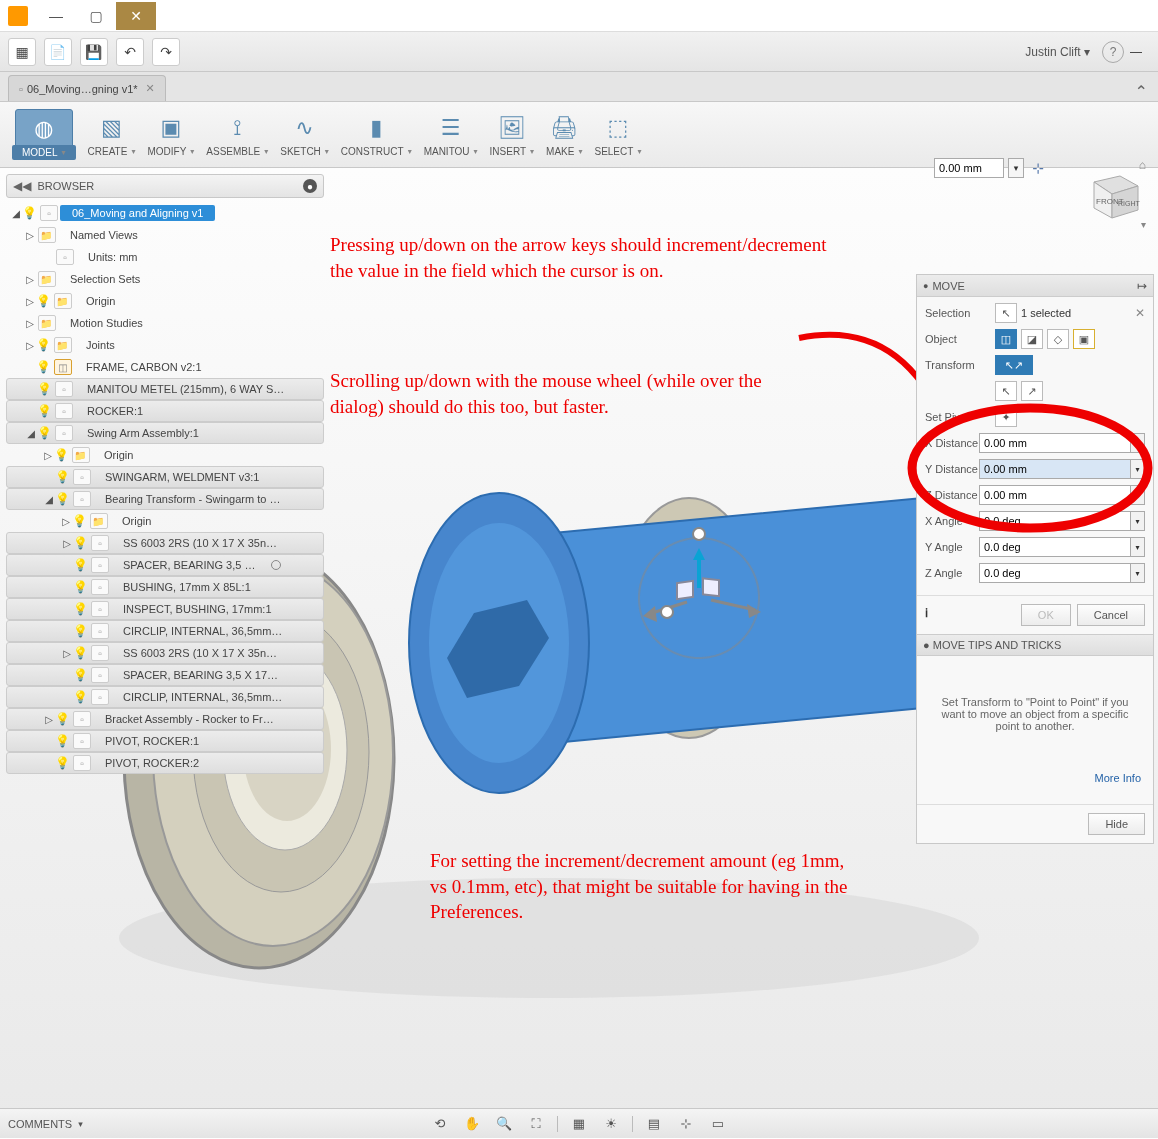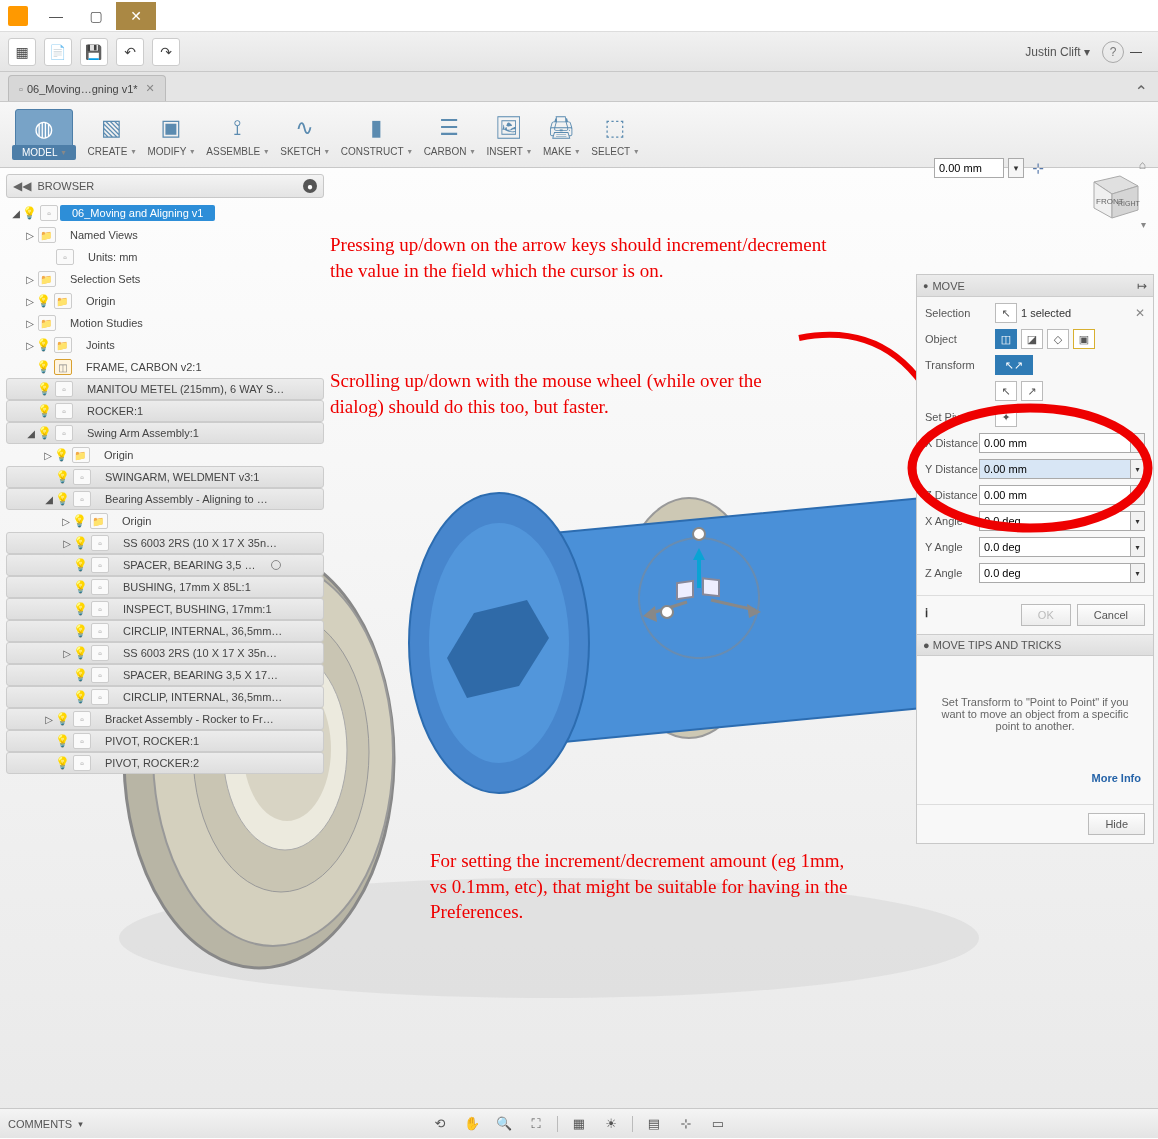--- a/index.html
+++ b/index.html
@@ -82,21 +82,21 @@
 .pinput { flex:1; height:20px; border:1px solid #aaa; padding:0 4px; font-size:11px; background:#fff;}
 .pinput.active { background:#d8e6f5; }
 .pdd { width:14px;height:20px;border:1px solid #aaa;border-left:none;background:#f2f2f2;display:flex;align-items:center;justify-content:center;font-size:8px;}
 .panel-foot { padding: 8px; display:flex; justify-content:flex-end; gap:6px; border-top:1px solid #ddd;}
 .panel-foot .info { margin-right:auto; font-size:12px; color:#333; font-weight:bold;}
 .fbtn { height:22px; padding:0 16px; border:1px solid #bbb; background:linear-gradient(#fdfdfd,#ececec); font-size:11px; color:#555; display:flex;align-items:center;}
 .fbtn.disabled { color:#bbb; }
 
 .tips-hdr { height:22px; background:linear-gradient(#ececec,#dedede); border-top:1px solid #ccc; border-bottom:1px solid #ccc; display:flex; align-items:center; padding:0 6px; color:#555;}
 .tips-body { padding:40px 12px 20px; font-size:11px; color:#666; text-align:center;}
-.tips-body .more { text-align:right; color:#2563a8; font-weight:bold; margin-top:40px; cursor:pointer;}
+.tips-body .more { text-align:right; color:#2563a8; font-weight:normal; margin-top:40px; cursor:pointer;}
 .tips-foot { padding:8px; display:flex; justify-content:flex-end; border-top:1px solid #ddd;}
 
 
 .redcircle { position:absolute; pointer-events:none; z-index:6;}
 
 
 .footer { position:absolute; bottom:0; left:0; right:0; height:30px; background: linear-gradient(#f4f4f4,#e4e4e4); border-top:1px solid #c8c8c8; display:flex; align-items:center; padding:0 8px; z-index:3;}
 .footer .comments { display:flex; align-items:center; gap:6px; font-size:11px; color:#555;}
 .footer .caret { font-size:9px;}
 .footer .center-tools { position:absolute; left:50%; transform:translateX(-50%); display:flex; gap:10px; align-items:center; color:#555;}
@@ -157,21 +157,21 @@
   <div class="ribbon-group">
       <div class="ricon">∿</div>
       <div class="rlabel">SKETCH</div>
     </div>
   <div class="ribbon-group">
       <div class="ricon">▮</div>
       <div class="rlabel">CONSTRUCT</div>
     </div>
   <div class="ribbon-group">
       <div class="ricon">☰</div>
-      <div class="rlabel">CARBON</div>
+      <div class="rlabel">MANITOU</div>
     </div>
   <div class="ribbon-group">
       <div class="ricon">🖼</div>
       <div class="rlabel">INSERT</div>
     </div>
   <div class="ribbon-group">
       <div class="ricon">🖨</div>
       <div class="rlabel">MAKE</div>
     </div>
   <div class="ribbon-group">
@@ -323,21 +323,21 @@
       <div class="tree-row ind-2 sel">
           <span class="tw"></span>
           <span class="bulb">💡</span>
           <span class="ficon">▫</span>
           <span class="lbl">SWINGARM, WELDMENT v3:1</span>
         </div>
       <div class="tree-row ind-2 sel">
           <span class="tw">◢</span>
           <span class="bulb">💡</span>
           <span class="ficon">▫</span>
-          <span class="lbl">Bearing Assembly - Aligning to …</span>
+          <span class="lbl">Bearing Transform - Swingarm to …</span>
         </div>
       <div class="tree-row ind-3">
           <span class="tw">▷</span>
           <span class="bulb">💡</span>
           <span class="ficon">📁</span>
           <span class="lbl">Origin</span>
         </div>
       <div class="tree-row ind-3 sel">
           <span class="tw">▷</span>
           <span class="bulb">💡</span>

